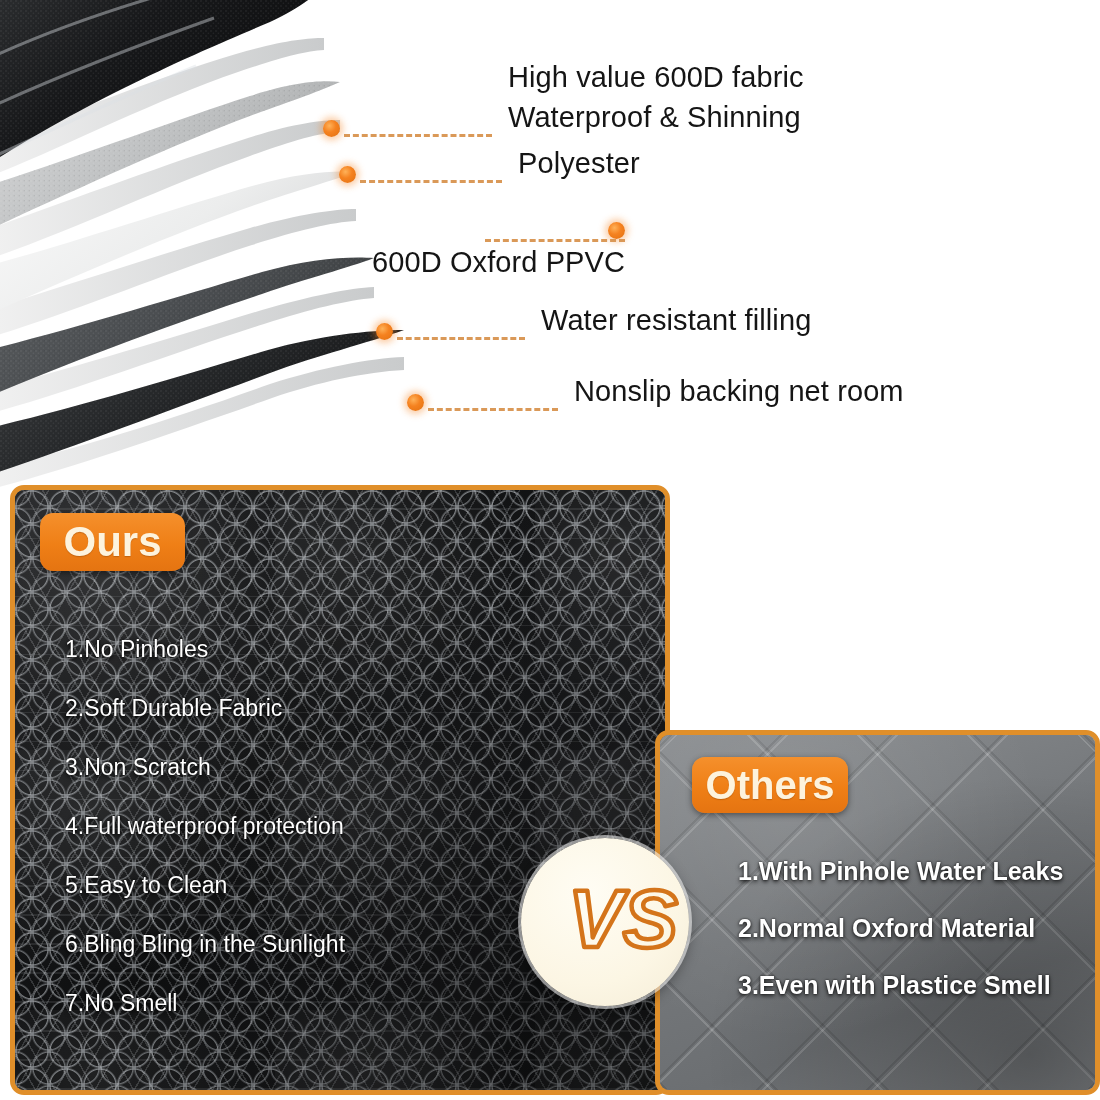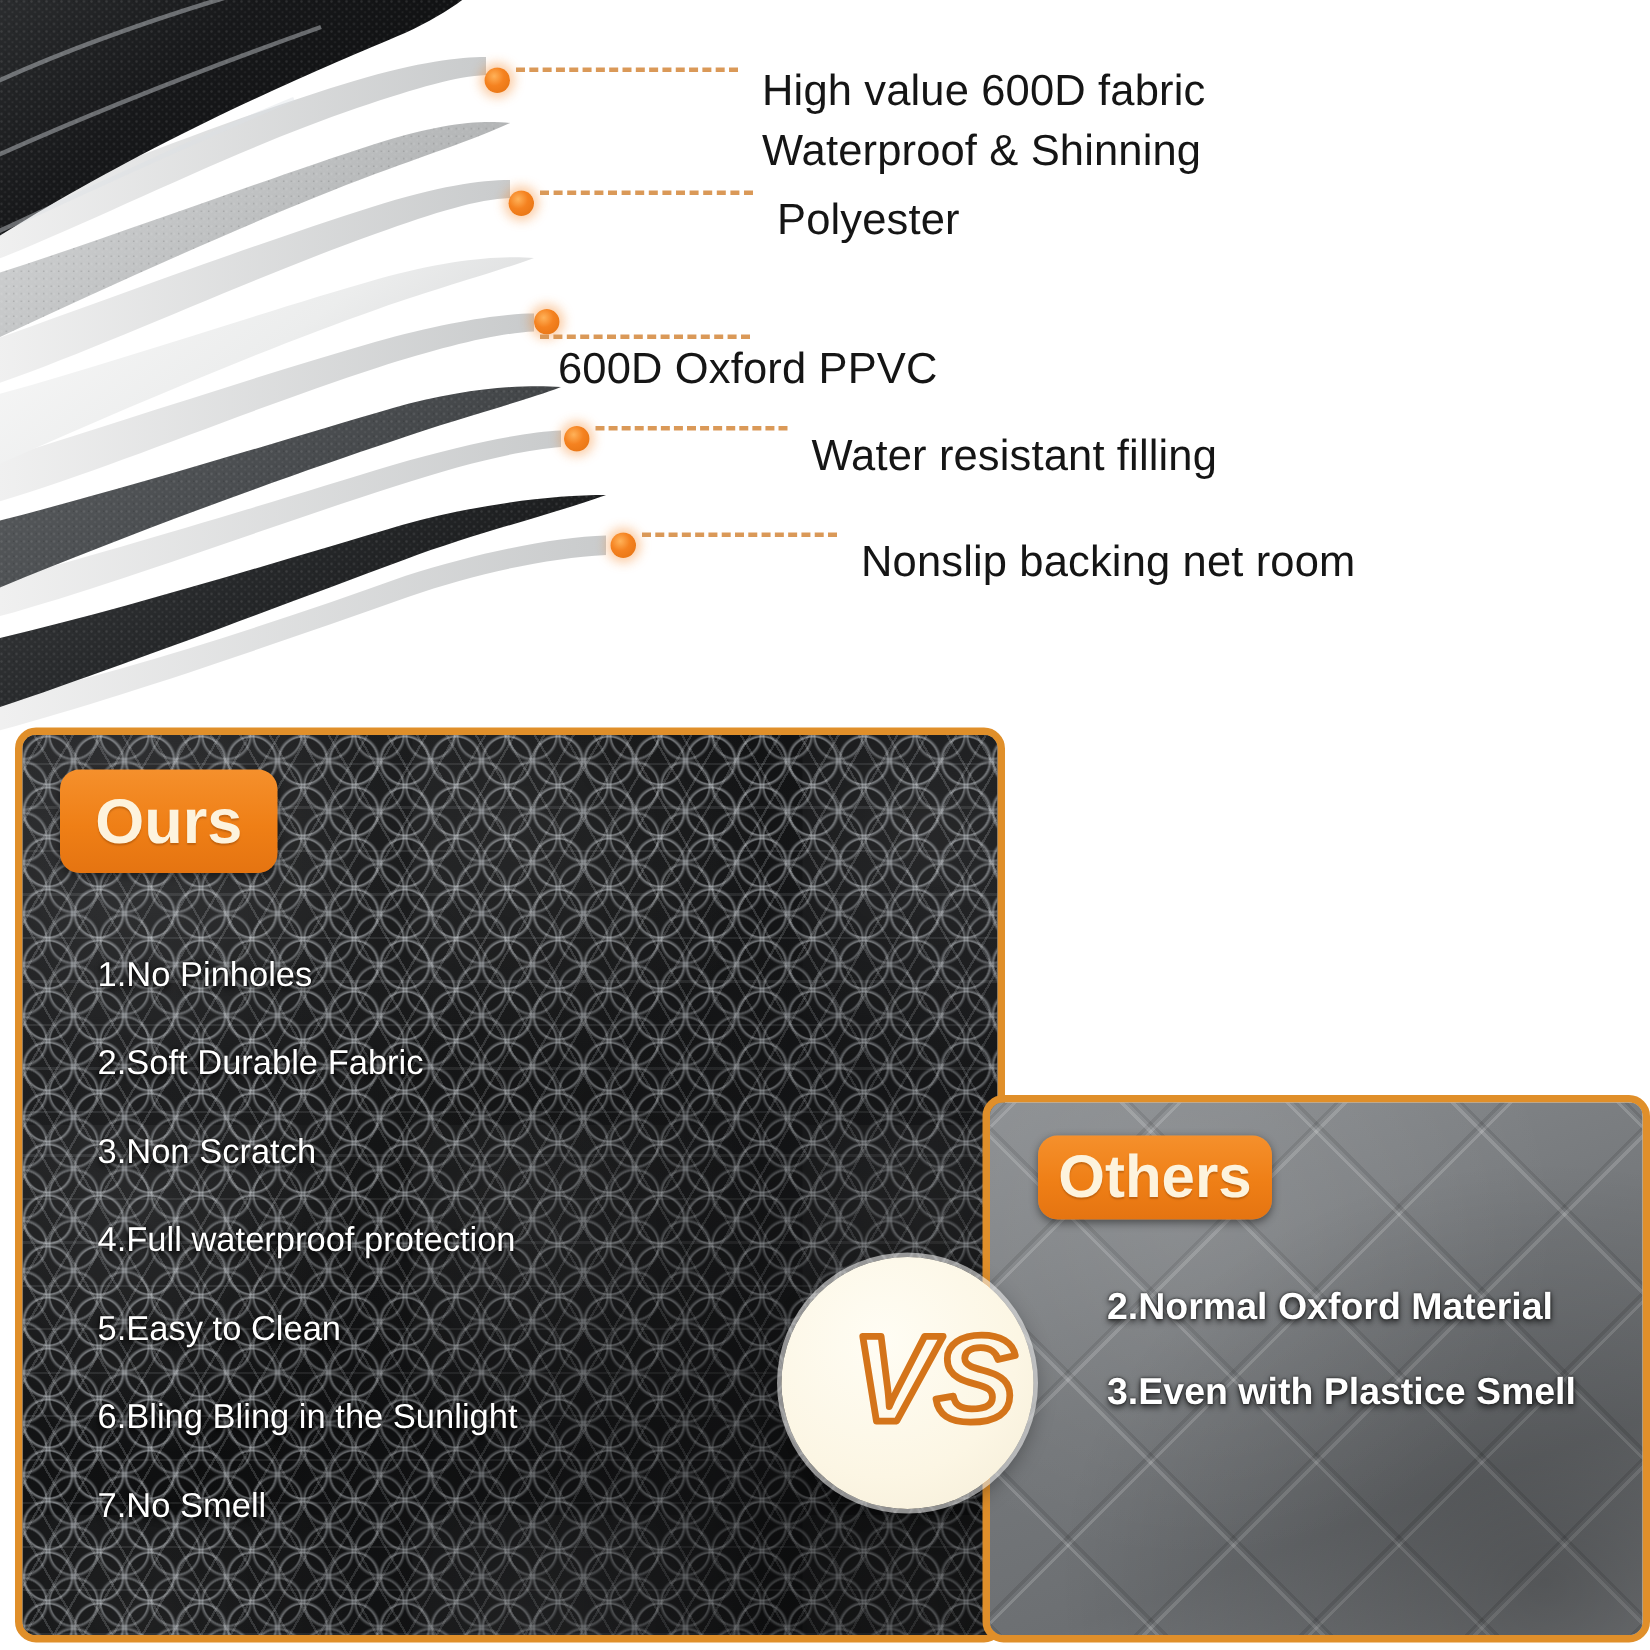--- a/index.html
+++ b/index.html
@@ -8,21 +8,21 @@
     font-family:"Liberation Sans", sans-serif;
     overflow:hidden;position:relative;
   }
   #stage{position:absolute;inset:0;width:1100px;height:1100px;background:#ffffff;}
 
   
   #layers-illustration{position:absolute;left:0;top:0;width:470px;height:490px;}
   #layers-illustration svg{display:block;}
 
   
-  .callout{position:absolute;display:flex;align-items:flex-start;}
+  .callout{position:absolute;display:flex;align-items:flex-end;margin-top:16px;}
   .callout-dot{
     width:17px;height:17px;border-radius:50%;
     background:radial-gradient(circle at 38% 34%, #ffb259 0%, #f58220 42%, #e2700f 100%);
     box-shadow:0 0 7px 3px rgba(245,130,32,0.40);
     flex:0 0 auto;
   }
   .callout-line{
     height:0;border-top:3px dashed #d99450;
     flex:0 0 auto;margin-left:4px;opacity:.95;
   }
@@ -93,21 +93,21 @@
   .badge{
     position:absolute;
     background:linear-gradient(180deg,#f5902c 0%,#ef7f16 55%,#e57411 100%);
     border-radius:13px;
     color:#fdf3dd;
     font-weight:700;
     display:flex;align-items:center;justify-content:center;
     box-shadow:0 2px 6px rgba(0,0,0,0.45);
     text-shadow:0 1px 1px rgba(120,55,0,0.35);
   }
-  #badge-ours{left:25px;top:23px;width:145px;height:69px;font-size:42px;}
+  #badge-ours{left:25px;top:23px;width:145px;height:58px;font-size:42px;}
   #badge-others{left:32px;top:22px;width:156px;height:56px;font-size:40px;}
 
   
   .feature-list{position:absolute;list-style:none;margin:0;padding:0;}
   #list-ours{
     left:50px;top:130px;right:10px;
     color:#ffffff;font-size:23px;line-height:59px;
     text-shadow:0 2px 4px rgba(0,0,0,0.85), 0 0 2px rgba(0,0,0,0.9);
     font-weight:500;
   }
@@ -275,20 +275,21 @@
     </ul>
   </div>
 
   <div class="panel" id="panel-others">
     <div class="panel-bg quilt-bg"></div>
     <div class="quilt-overlay"></div>
 
     <div class="badge" id="badge-others">Others</div>
 
     <ul class="feature-list" id="list-others">
+      <li>1.With Pinhole Water Leaks</li>
       <li>2.Normal Oxford Material</li>
       <li>3.Even with Plastice Smell</li>
     </ul>
   </div>
 
   <div id="vs-badge">
     <svg width="132" height="92" viewBox="0 0 132 92" xmlns="http://www.w3.org/2000/svg">
       <text x="66" y="71" text-anchor="middle" font-family="'Liberation Sans', sans-serif" font-size="82" font-weight="700" font-style="italic" fill="none" stroke="#d4741a" stroke-width="4.5" stroke-linejoin="round">VS</text>
     </svg>
   </div>

